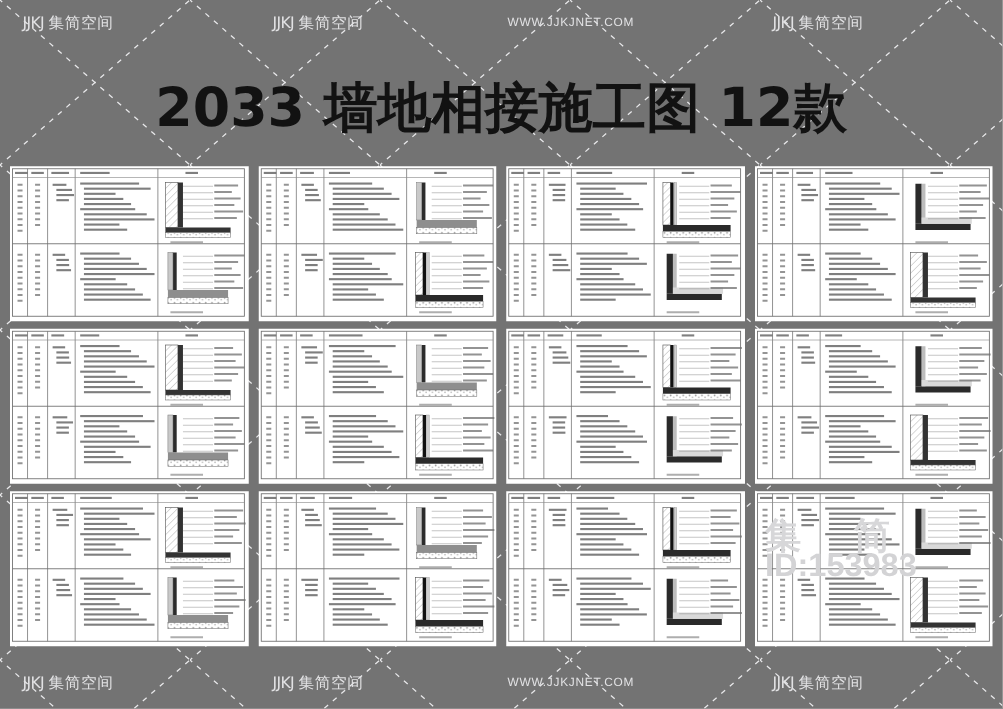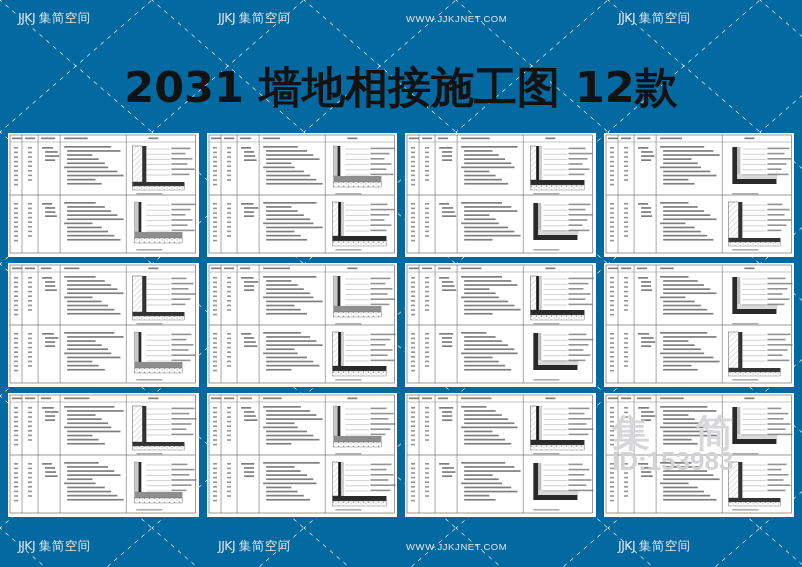--- a/index.html
+++ b/index.html
@@ -3,21 +3,21 @@
 <meta charset="utf-8">
 <style>
   html,body{margin:0;padding:0;}
   body{
     width:802px;height:567px;
     background:#ffffff;
     font-family:"Liberation Sans","DejaVu Sans",sans-serif;
     overflow:hidden;
     position:relative;
   }
-  #stage{position:relative;width:802px;height:567px;overflow:hidden;background:#0369a1;}
+  #stage{position:relative;width:802px;height:567px;overflow:hidden;background:#737373;}
 
   
   .bg-pattern{
     position:absolute;inset:0;
     pointer-events:none;
     z-index:0;
   }
 
   
   .wm-layer{position:absolute;inset:0;z-index:2;pointer-events:none;}
@@ -83,21 +83,21 @@
   
   .big-wm{
     position:absolute;
     left:612px;top:414px;
     z-index:6;
     pointer-events:none;
     user-select:none;
   }
   .big-wm .cjk{
     font-family:"DejaVu Sans",sans-serif;
-    font-size:38px;
+    font-size:29px;
     font-weight:700;
     color:#d7d7d9;
     letter-spacing:16px;
     line-height:1;
     display:block;
   }
   .big-wm .idline{
     display:block;
     margin-top:-4px;
     font-family:Liberation Sans, sans-serif;
@@ -140,21 +140,21 @@
       <div class="wm wm-logo" style="left: 218px; top: 406px;"><span class="mark">JJKJ </span><span>集简空间</span></div>
       <div class="wm wm-url" style="left: 406px; top: 409px;">WWW.JJKJNET.COM</div>
       <div class="wm wm-logo" style="left: 618px; top: 406px;"><span class="mark">JJKJ </span><span>集简空间</span></div>
       <div class="wm wm-logo" style="left: 18px; top: 538px;"><span class="mark">JJKJ </span><span>集简空间</span></div>
       <div class="wm wm-logo" style="left: 218px; top: 538px;"><span class="mark">JJKJ </span><span>集简空间</span></div>
       <div class="wm wm-url" style="left: 406px; top: 541px;">WWW.JJKJNET.COM</div>
       <div class="wm wm-logo" style="left: 618px; top: 538px;"><span class="mark">JJKJ </span><span>集简空间</span></div>
     </div>
 
   <div class="title-wrap">
-    <span class="title">2031  墙地相接施工图  12款</span>
+    <span class="title">2033  墙地相接施工图  12款</span>
   </div>
 
   <div class="grid">
       <div class="sheet" title="墙地相接施工图 01">
         <svg viewBox="0 0 190 124" preserveAspectRatio="none" aria-hidden="true">
     <defs>
       <pattern id="hatchA1" width="4" height="4" patternUnits="userSpaceOnUse" patternTransform="rotate(45)">
         <line x1="0" y1="0" x2="0" y2="4" stroke="#9a9a9a" stroke-width=".6"></line>
       </pattern>
       <pattern id="gravel1" width="5" height="4" patternUnits="userSpaceOnUse">

